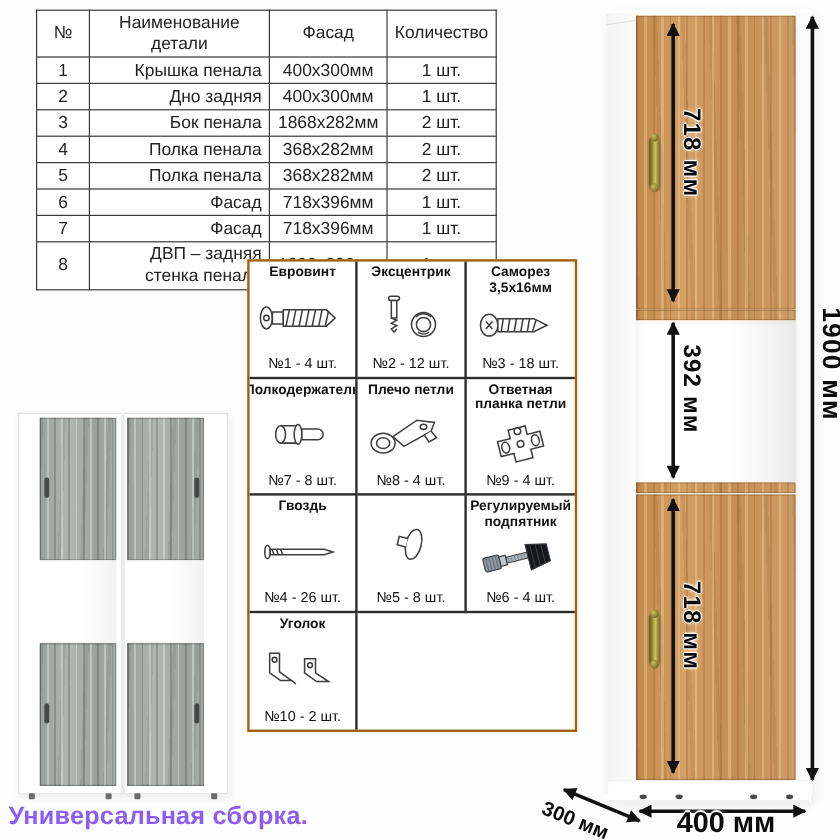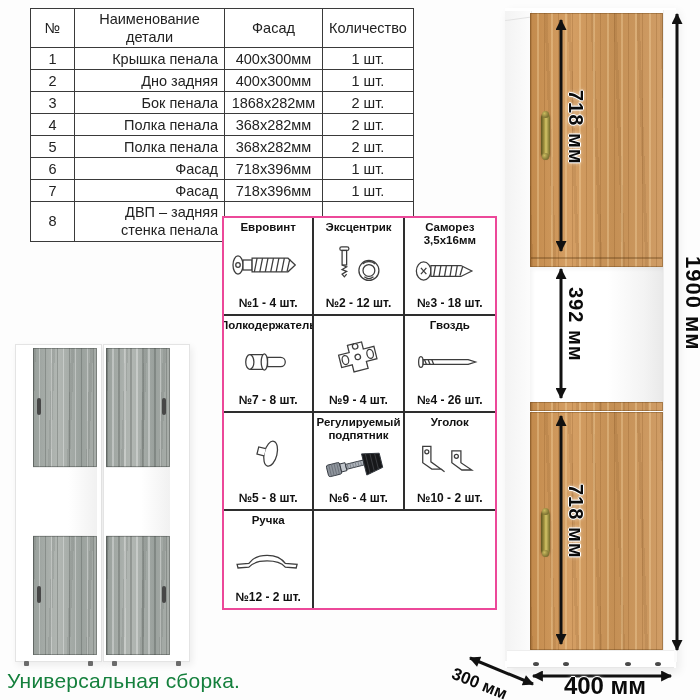--- a/index.html
+++ b/index.html
@@ -9,30 +9,30 @@
   
   .parts{position:absolute;left:30px;top:8px;border-collapse:collapse;background:#fff;
          font-size:14.5px;color:#222;}
   .parts th,.parts td{border:1.4px solid #3a3a3a;padding:1px 6px;line-height:1.25;text-align:right;}
   .parts th{font-weight:normal;text-align:center;height:24px;}
   .parts td{height:19px;}
   .parts .c{text-align:center;}
   .col-num{width:44px;}.col-name{width:150px;}.col-size{width:98px;}.col-qty{width:86px;}
 
   
-  .hw-grid{position:absolute;left:222px;top:216px;width:271px;height:390px;background:#fff;
-           border:2px solid #ec4899;display:grid;grid-template-columns:repeat(3,1fr);
+  .hw-grid{position:absolute;left:206px;top:216px;width:271px;height:390px;background:#fff;
+           border:2px solid #a16207;display:grid;grid-template-columns:repeat(3,1fr);
            grid-template-rows:repeat(4,1fr);}
   .hw-cell{border-right:2px solid #2e2e2e;border-bottom:2px solid #2e2e2e;
            display:flex;flex-direction:column;align-items:center;justify-content:space-between;
            padding:3px 1px 4px;overflow:hidden;}
   .hw-cell:nth-child(3n){border-right:none;}
   .hw-cell:nth-child(n+10){border-bottom:none;}
   .hw-title{font-weight:bold;font-size:11.5px;line-height:1.12;text-align:center;color:#111;}
-  .hw-qty{font-weight:bold;font-size:12px;color:#111;white-space:nowrap;}
+  .hw-qty{font-weight:normal;font-size:12px;color:#111;white-space:nowrap;}
   .hw-ic{flex:1;display:flex;align-items:center;justify-content:center;width:100%;}
   .hw-ic svg{width:82px;height:40px;}
 
   
   .wood{background:
     repeating-linear-gradient(90deg, rgba(122,73,26,.22) 0 1.5px, rgba(0,0,0,0) 1.5px 7px,
       rgba(255,228,180,.30) 7px 9px, rgba(0,0,0,0) 9px 14px),
     repeating-linear-gradient(88deg, rgba(90,50,10,.10) 0 3px, rgba(0,0,0,0) 3px 23px),
     linear-gradient(90deg,#c28a4c,#d59f64 30%,#c48f54 62%,#d09d66);
     box-shadow:inset 0 0 0 1px rgba(92,58,18,.35);}
@@ -92,21 +92,21 @@
   .dim{position:absolute;font-weight:bold;color:#0b0b0b;
        text-shadow:-1px 0 0 #fff,1px 0 0 #fff,0 -1px 0 #fff,0 1px 0 #fff,0 0 4px #fff;}
   .dim-v{writing-mode:vertical-rl;font-size:20px;letter-spacing:1px;}
   .dim-total{left:680px;top:256px;font-size:22px;}
   .dim-d1{left:564px;top:90px;}
   .dim-gap{left:564px;top:287px;}
   .dim-d2{left:564px;top:484px;}
   .dim-w{left:535px;top:672px;width:140px;text-align:center;font-size:24px;}
   .dim-depth{left:456px;top:664px;font-size:17px;transform:rotate(22deg);transform-origin:left top;}
 
-  .caption{position:absolute;left:7px;top:669px;font-size:21px;font-weight:normal;color:#15803d;letter-spacing:.2px;}
+  .caption{position:absolute;left:7px;top:669px;font-size:21px;font-weight:bold;color:#8b5cf6;letter-spacing:.2px;}
 </style>
 </head>
 <body>
 
 <div class="page">
 
   <table class="parts">
     <colgroup>
         <col class="col-num">
         <col class="col-name">
@@ -231,22 +231,38 @@
           <path d="M22 14 H38 V30 H22"></path>
               <ellipse cx="22" cy="22" rx="4.5" ry="8"></ellipse>
           <ellipse cx="38" cy="22" rx="3.5" ry="9"></ellipse>
           <path d="M41.5 17 H56 a5 5 0 0 1 0 10 H41.5 Z"></path>
         </g>
           </svg>
       </div>
       <div class="hw-qty">№7 - 8 шт.</div>
     </div>
 
-
-    <div class="hw-cell">
+    <div class="hw-cell">
+      <div class="hw-title">Плечо петли</div>
+      <div class="hw-ic">
+        <svg viewBox="0 0 84 44">
+            <g fill="#fff" stroke="#3d3d3d" stroke-width="1.4">
+          <ellipse cx="17" cy="30" rx="11" ry="9"></ellipse>
+              <ellipse cx="17" cy="30" rx="6" ry="5"></ellipse>
+          <path d="M26 24 L48 9 L64 11 L61 19 L36 33 Z"></path>
+          <ellipse cx="54" cy="15" rx="3" ry="2.4"></ellipse>
+          <path d="M61 19 L66 25 L59 29 L55 23"></path>
+        </g>
+          </svg>
+      </div>
+      <div class="hw-qty">№8 - 4 шт.</div>
+    </div>
+
+    <div class="hw-cell">
+      <div class="hw-title">Ответная планка петли</div>
       <div class="hw-ic">
         <svg viewBox="0 0 84 44">
             <g fill="#fff" stroke="#3d3d3d" stroke-width="1.4" transform="rotate(-14 42 24)">
           <path d="M34 8 h16 v8 h12 v14 h-12 v8 h-16 v-8 h-12 v-14 h12 z"></path>
           <ellipse cx="28" cy="23" rx="3.5" ry="5"></ellipse>
               <ellipse cx="56" cy="23" rx="3.5" ry="5"></ellipse>
           <circle cx="42" cy="23" r="3"></circle>
               <circle cx="42" cy="11" r="3"></circle>
         </g>
           </svg>
@@ -308,31 +324,20 @@
           <path d="M44 12 h10 v13 l12 8 h-11 l-11 -8 z"></path>
               <circle cx="49" cy="18" r="2.2"></circle>
           <path d="M32 32 l4 3" fill="none"></path>
         </g>
           </svg>
       </div>
       <div class="hw-qty">№10 - 2 шт.</div>
     </div>
 
 
-    <div class="hw-cell">
-      <div class="hw-title">Ручка</div>
-      <div class="hw-ic">
-        <svg viewBox="0 0 84 44">
-            <g stroke="#3d3d3d" stroke-width="1.4">
-          <path d="M8 29 L21 28 C29 16 53 16 61 28 L74 29 L73 33 L61 32 C53 23 29 23 21 32 L9 33 Z" fill="#fff"></path>
-        </g>
-          </svg>
-      </div>
-      <div class="hw-qty">№12 - 2 шт.</div>
-    </div>
 
   </div>
 
   <div class="mini-cab mini-left">
     <div class="m-door m-top greywood">
         <div class="m-handle"></div>
       </div>
     <div class="m-niche"></div>
     <div class="m-door m-bot greywood">
         <div class="m-handle"></div>

